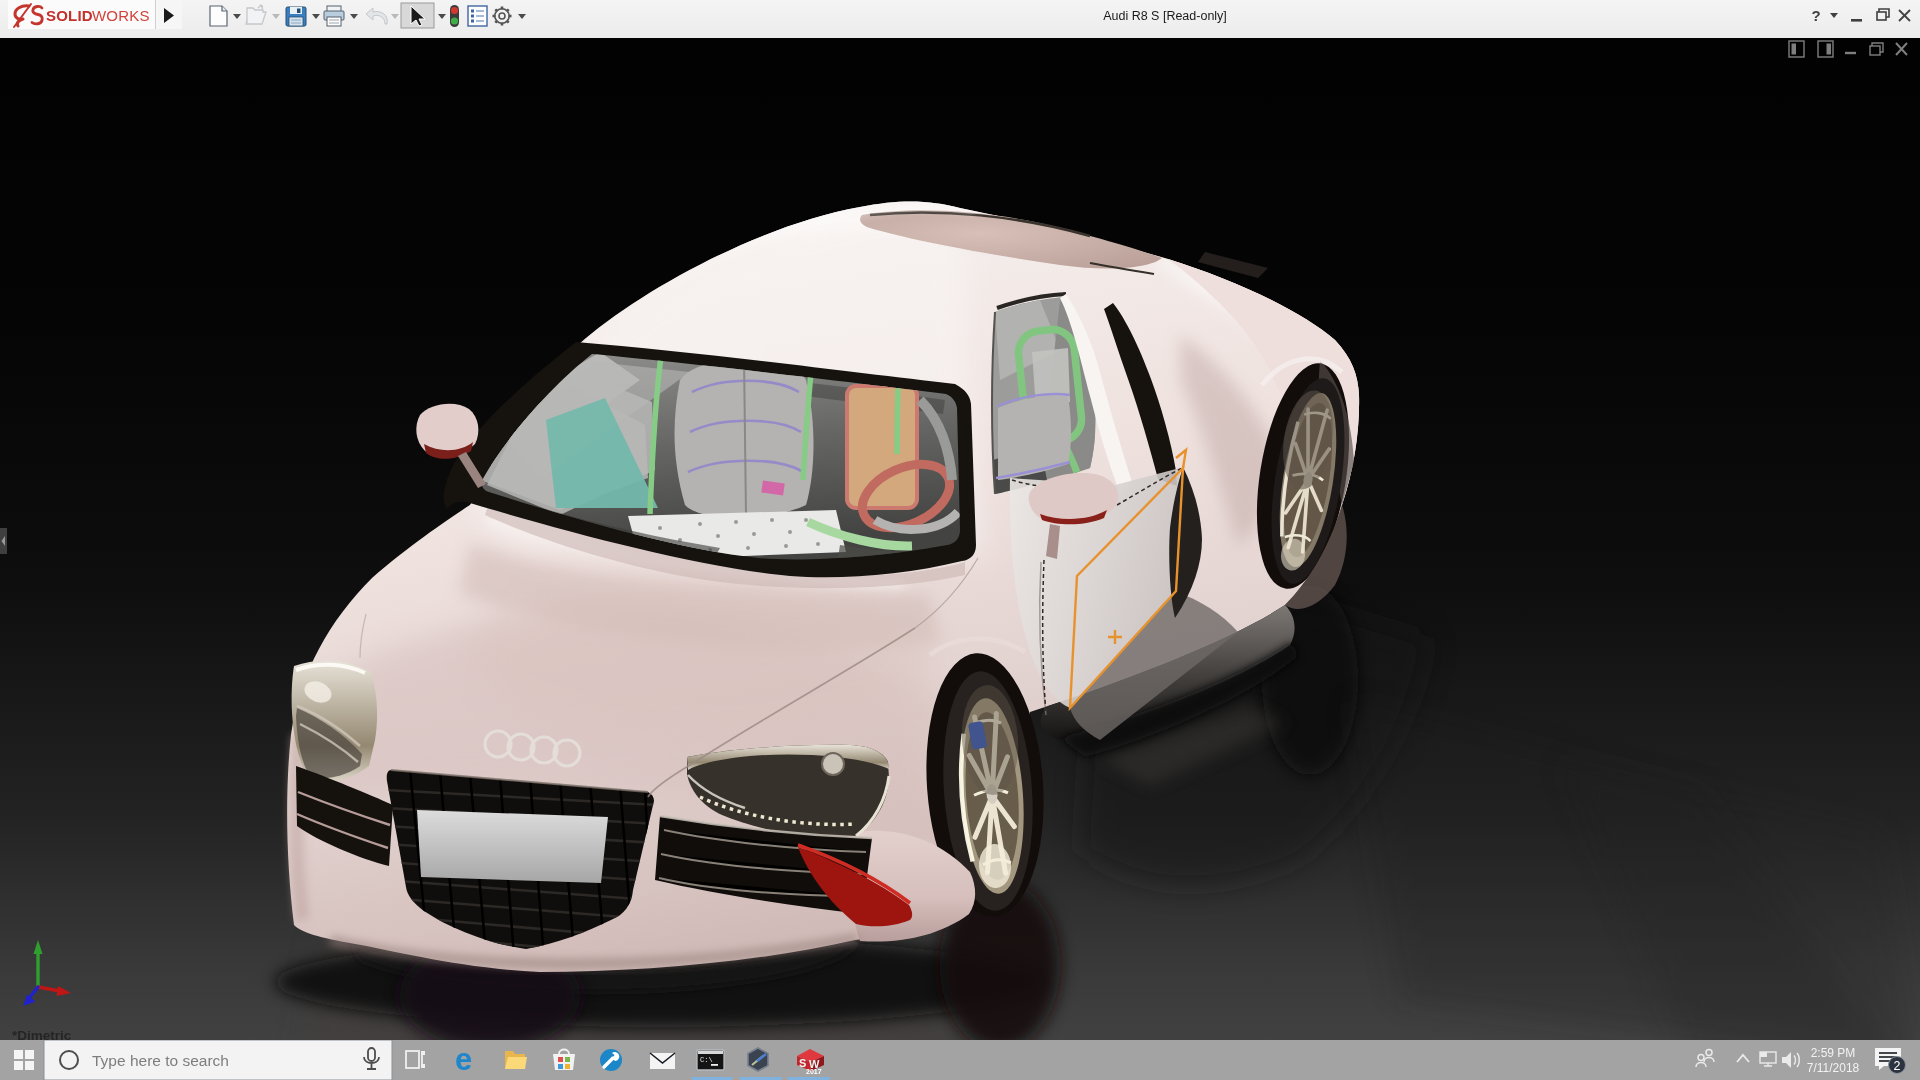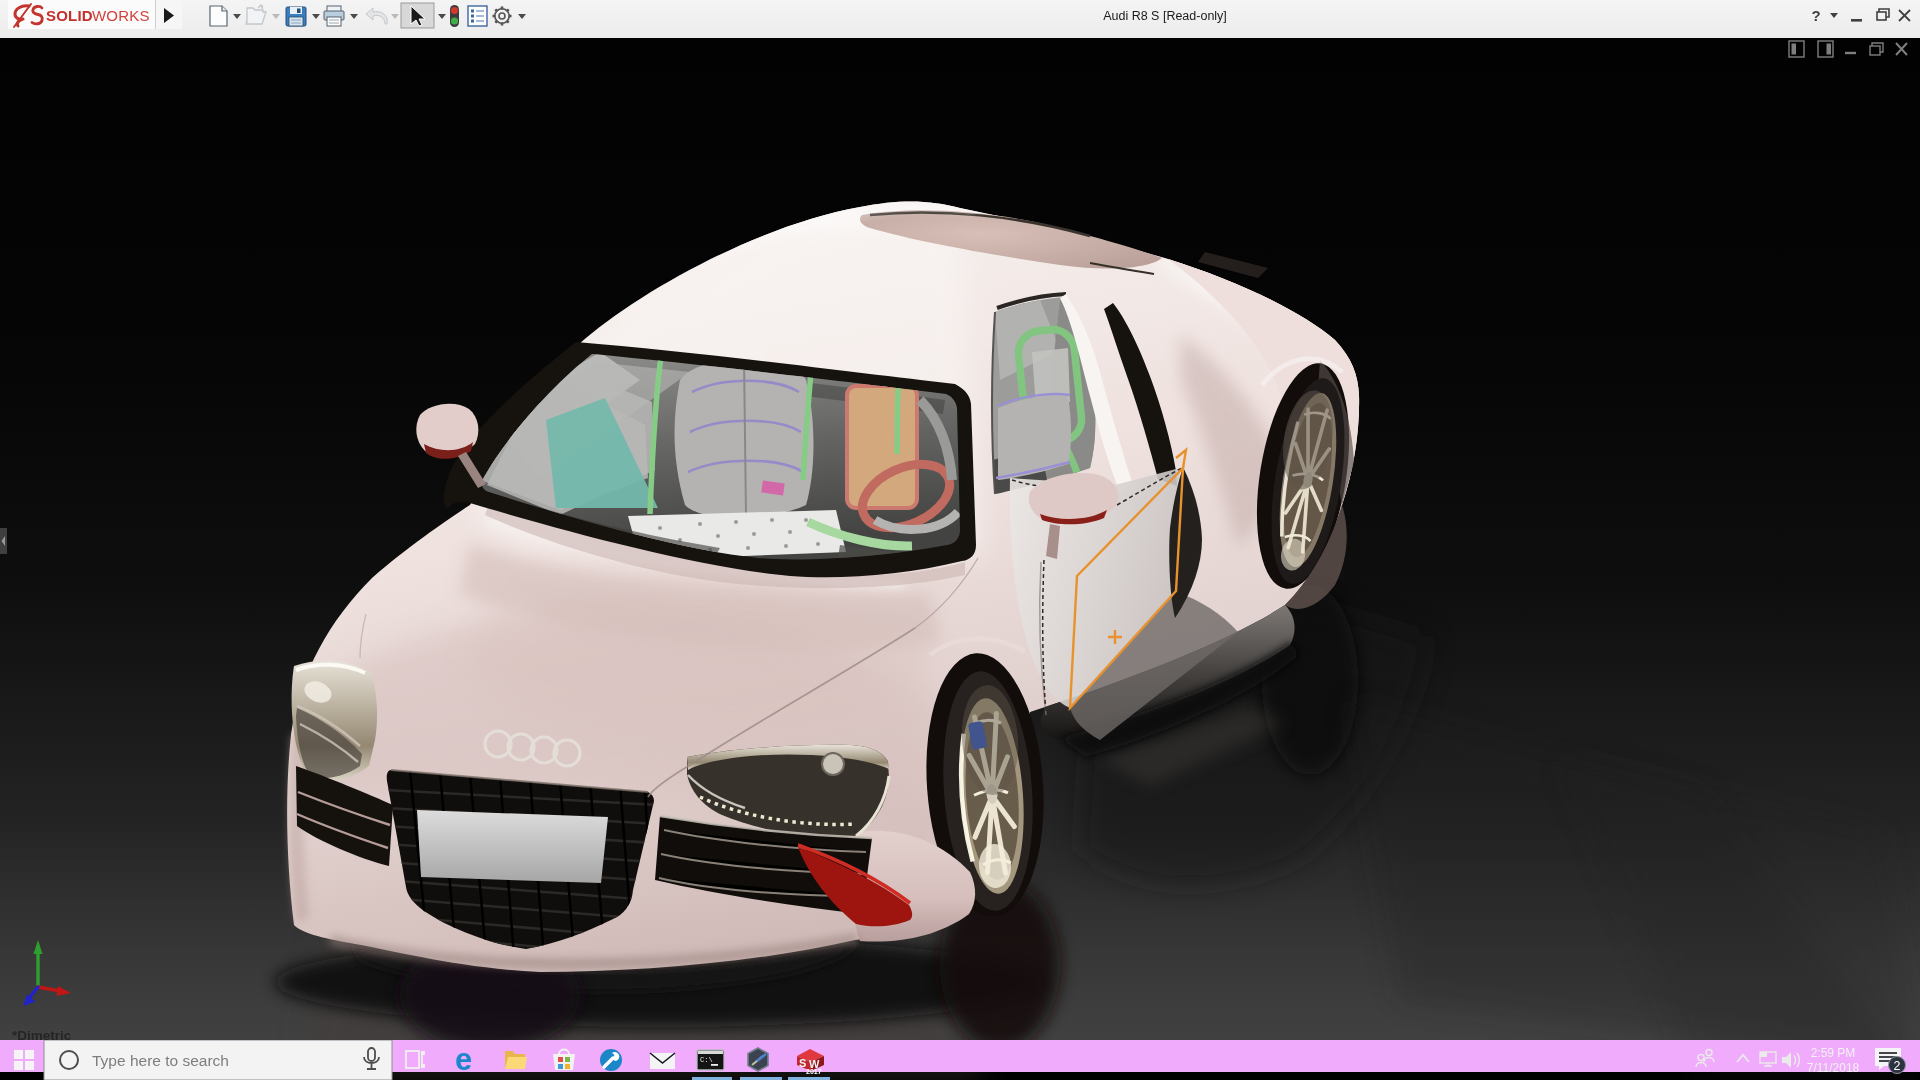--- a/index.html
+++ b/index.html
@@ -1,18 +1,18 @@
 <!DOCTYPE html>
 <html><head><meta charset="utf-8">
 <style>
 html,body{margin:0;padding:0;width:1920px;height:1080px;overflow:hidden;background:#000;font-family:"Liberation Sans",sans-serif;}
 #titlebar{position:absolute;left:0;top:0;width:1920px;height:38px;background:linear-gradient(#f4f4f4,#ececec);z-index:30;}
 #viewport{position:absolute;left:0;top:30px;width:1920px;height:1010px;z-index:10;
  background:linear-gradient(180deg,#020202 0%,#050505 30%,#0e0e0e 55%,#232323 78%,#383838 92%,#414141 100%);padding-left:28px;}
-#taskbar{position:absolute;left:0;top:1040px;width:1920px;height:32px;background:#f0abfc;z-index:40;}
+#taskbar{position:absolute;left:0;top:1040px;width:1920px;height:40px;background:#a3a3a3;z-index:40;}
 </style></head>
 <body>
 <div id="viewport">
 
 <svg id="car" width="1920" height="1080" viewBox="0 0 1920 1080" style="position:absolute;left:0;top:-30px">
 <defs>
  <filter id="b4" x="-40%" y="-40%" width="180%" height="180%">
           <feGaussianBlur stdDeviation="4"></feGaussianBlur>
         </filter>
  <filter id="b8" x="-40%" y="-40%" width="180%" height="180%">

